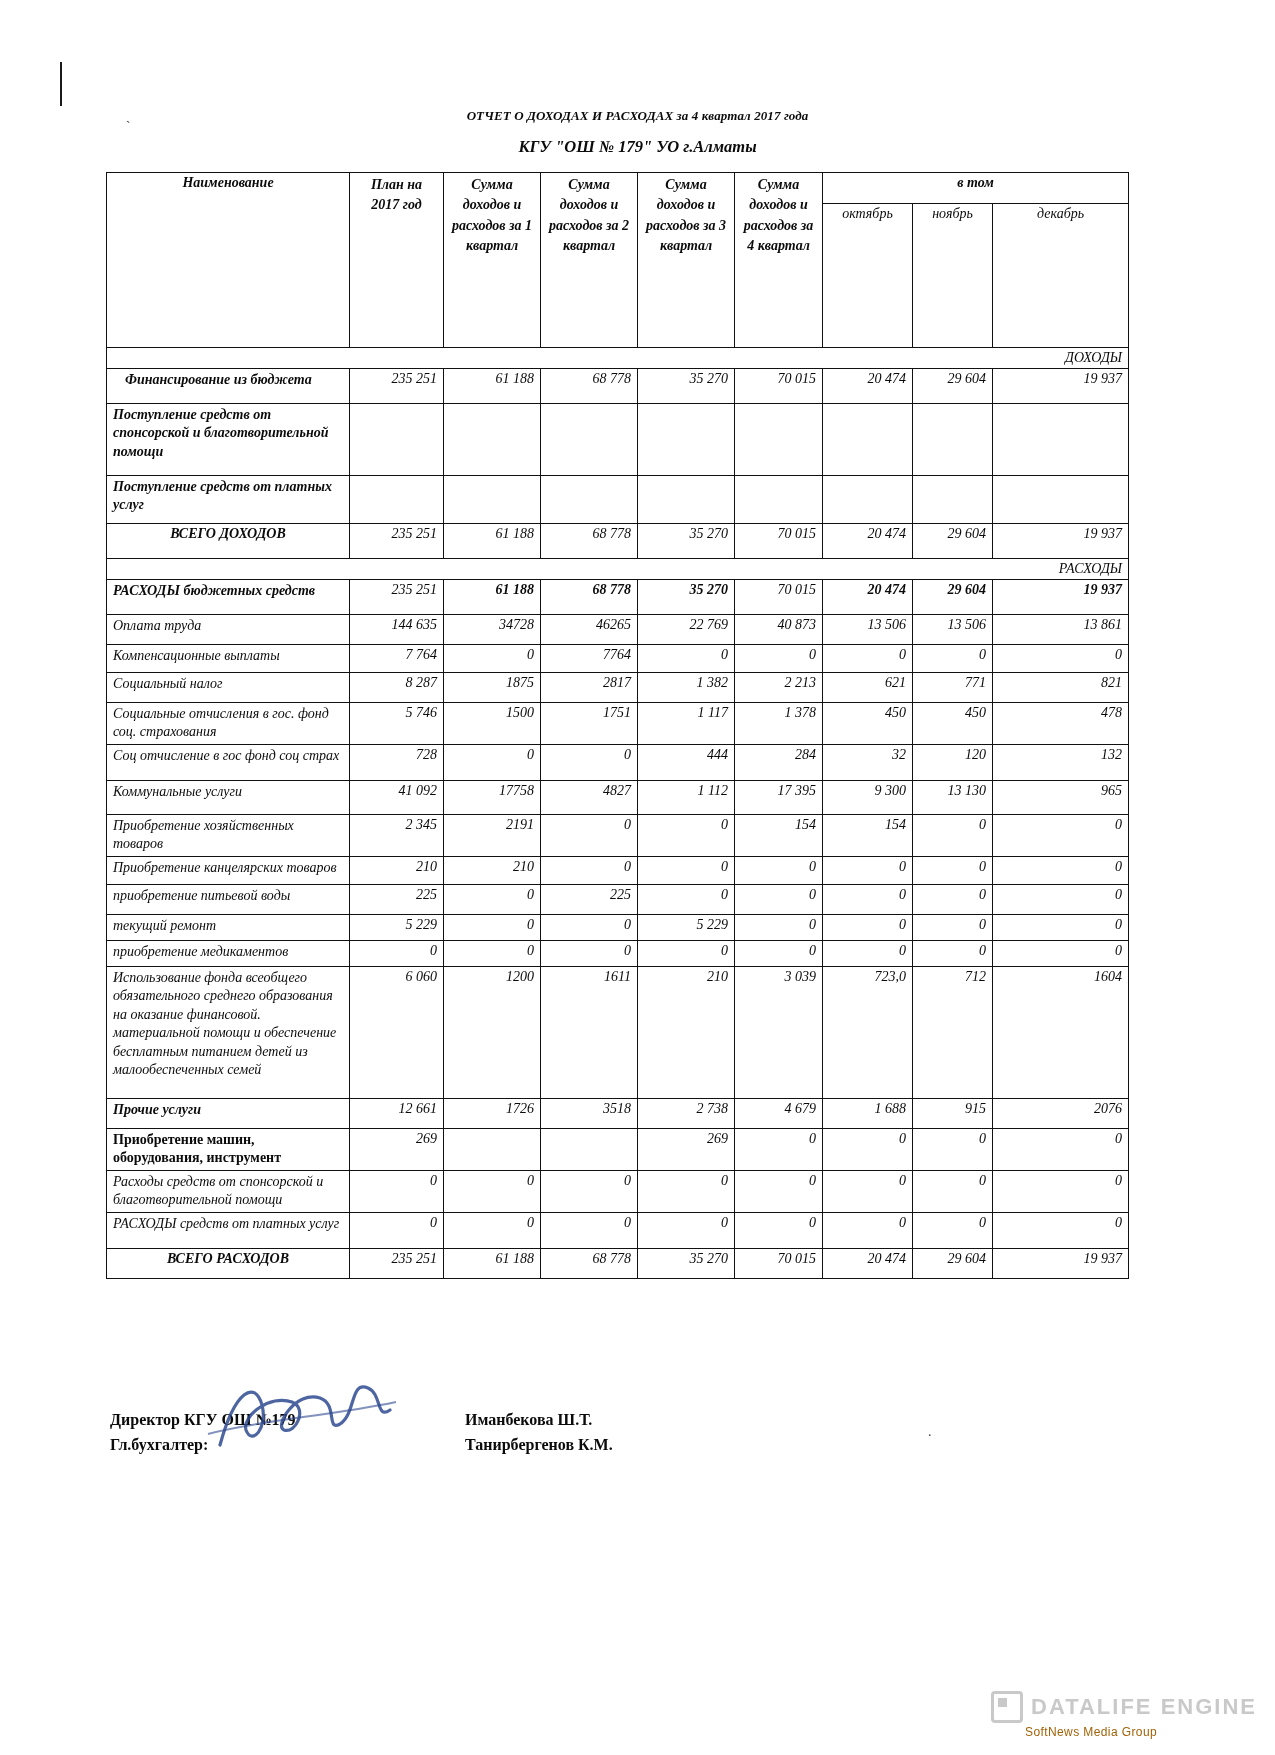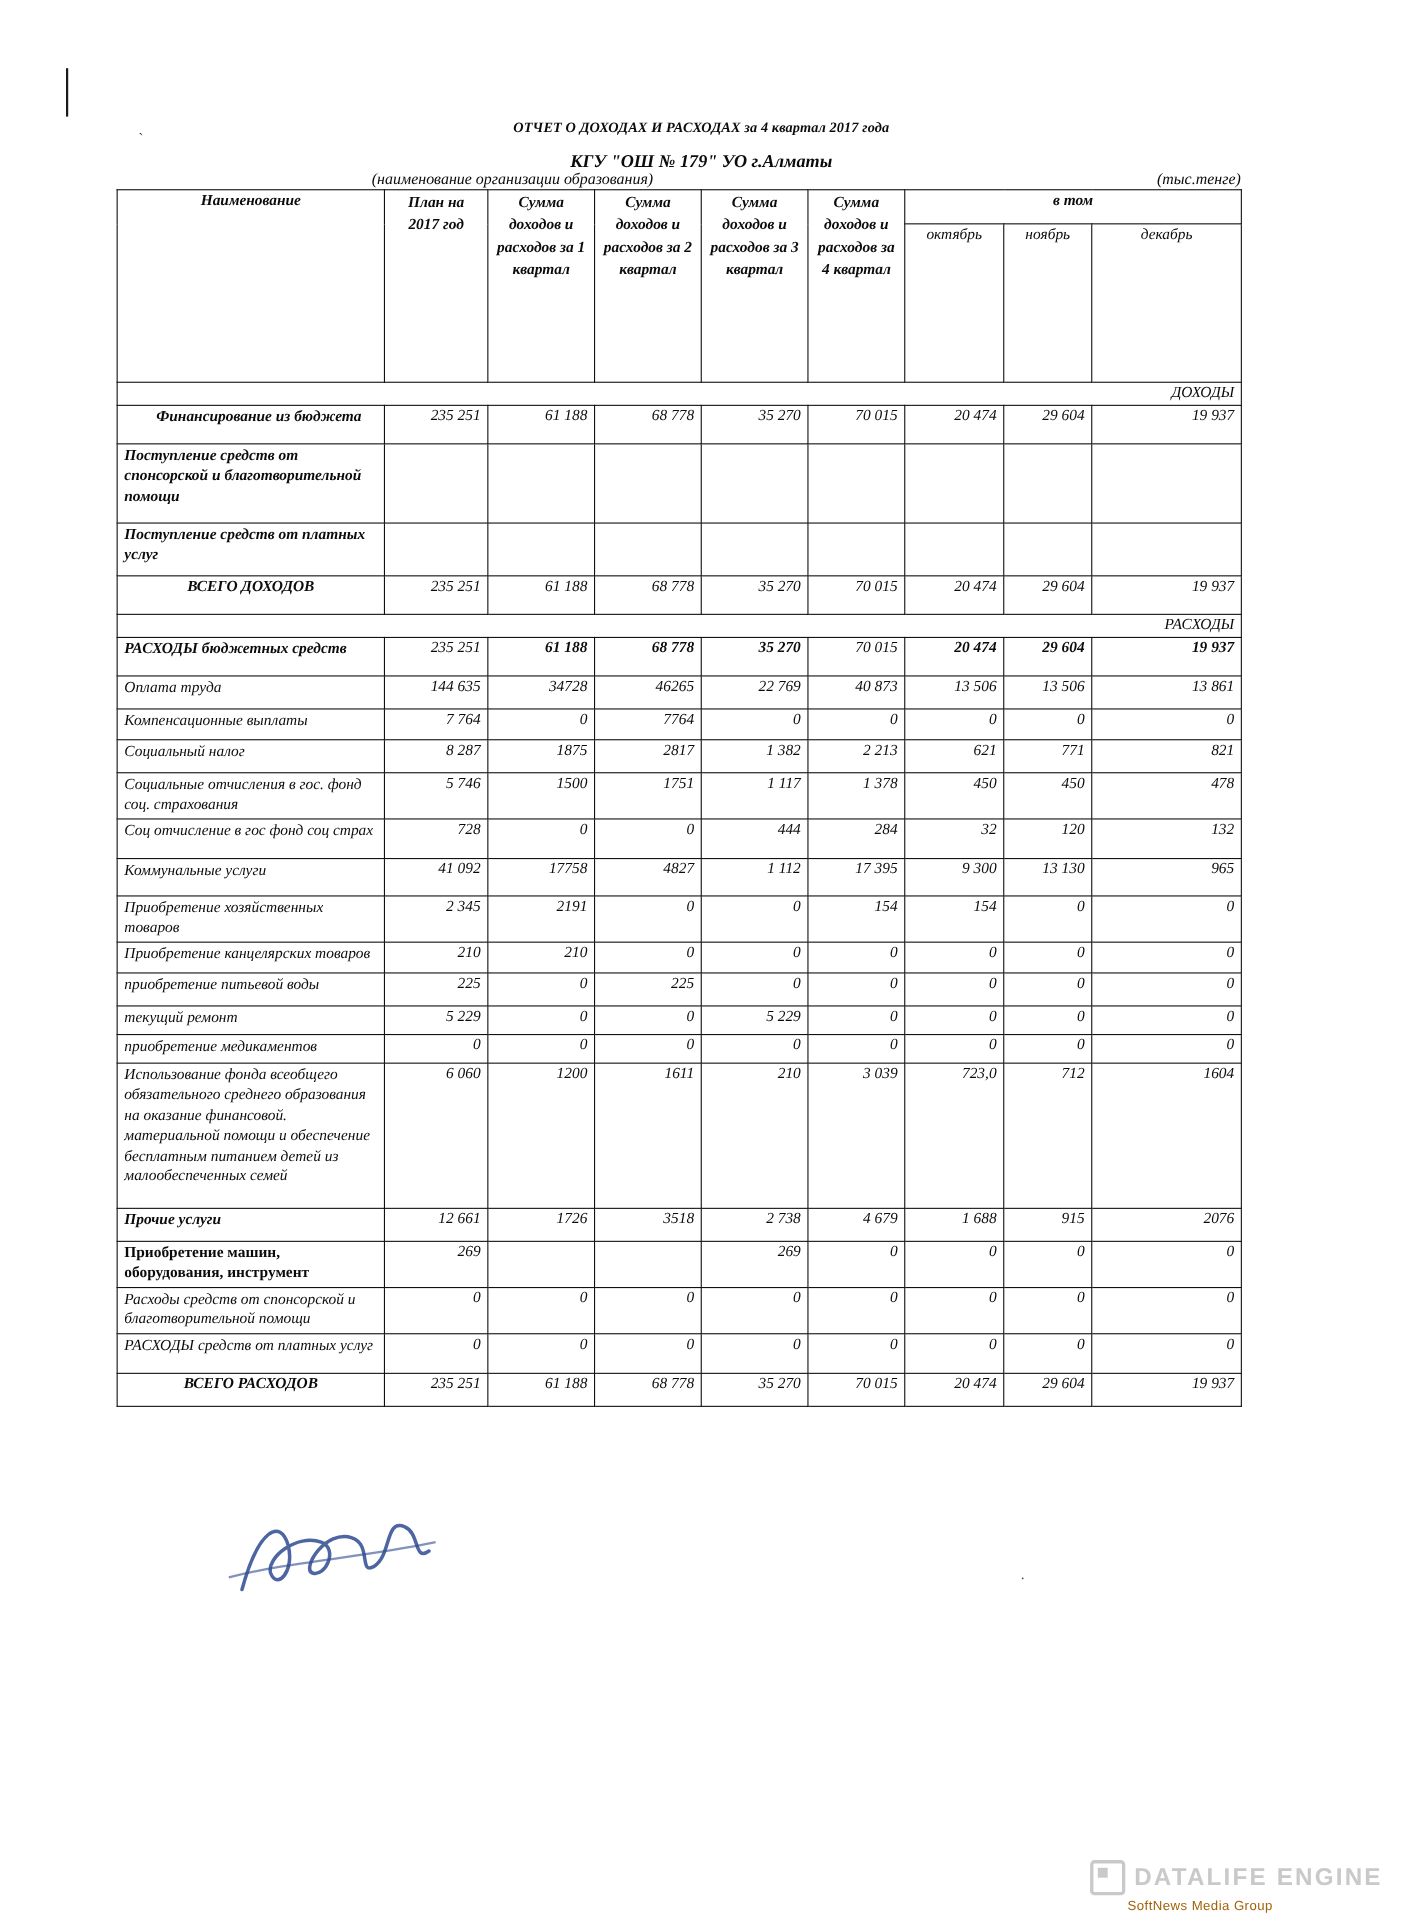--- a/index.html
+++ b/index.html
@@ -284,24 +284,20 @@
 <div class="page">
 
   <div class="edge-mark"></div>
   <div class="tiny-mark">`</div>
 
   <div class="title-block">
     <div class="title-line1">ОТЧЕТ О ДОХОДАХ И РАСХОДАХ за 4 квартал 2017 года</div>
     <div class="title-line2">КГУ "ОШ № 179" УО г.Алматы</div>
   </div>
 
-  <div class="subcaption-row">
-    <div class="subcaption-left">(наименование организации образования)</div>
-    <div class="subcaption-right">(тыс.тенге)</div>
-  </div>
 
   <table class="report">
     <colgroup>
       <col style="width:243px">
       <col style="width:94px">
       <col style="width:97px">
       <col style="width:97px">
       <col style="width:97px">
       <col style="width:88px">
       <col style="width:90px">
@@ -326,21 +322,21 @@
         <td class="hdr-month">ноябрь</td>
         <td class="hdr-month">декабрь</td>
       </tr>
     </thead>
     <tbody>
       <tr class="section-row">
         <td colspan="9">ДОХОДЫ</td>
       </tr>
 
       <tr class="row-tall">
-        <td class="label-cell label-bold" style="padding-left:35px">Финансирование из бюджета</td>
+        <td class="label-cell label-bold" style="padding-left:18px">Финансирование из бюджета</td>
         <td class="num">235 251</td>
         <td class="num">61 188</td>
         <td class="num">68 778</td>
         <td class="num">35 270</td>
         <td class="num">70 015</td>
         <td class="num">20 474</td>
         <td class="num">29 604</td>
         <td class="num">19 937</td>
       </tr>
 
@@ -595,20 +591,30 @@
         <td class="num">68 778</td>
         <td class="num">35 270</td>
         <td class="num">70 015</td>
         <td class="num">20 474</td>
         <td class="num">29 604</td>
         <td class="num">19 937</td>
       </tr>
     </tbody>
   </table>
 
+  <div class="signatures">
+    <div class="sig-row">
+      <div class="sig-left">Директор КГУ ОШ №179</div>
+      <div class="sig-right">Иманбекова Ш.Т.</div>
+    </div>
+    <div class="sig-row">
+      <div class="sig-left">Гл.бухгалтер:</div>
+      <div class="sig-right">Танирбергенов К.М.</div>
+    </div>
+  </div>
 
 
   <svg class="signature-scribble" viewBox="0 0 230 130">
     <path d="M20,95 C35,40 55,30 62,55 C68,78 52,96 46,80 C42,66 70,44 92,52 C108,58 96,84 84,80 C74,76 96,40 120,48 C138,54 126,82 140,74 C156,64 150,30 168,38 C182,44 176,70 190,60" fill="none" stroke="#2e4a8f" stroke-width="3.2" stroke-linecap="round" opacity="0.85"></path>
     <path d="M8,84 C60,70 130,66 196,52" fill="none" stroke="#2e4a8f" stroke-width="2" opacity="0.6"></path>
   </svg>
 
   <div class="dot-mark">.</div>
 
   <div class="watermark">

